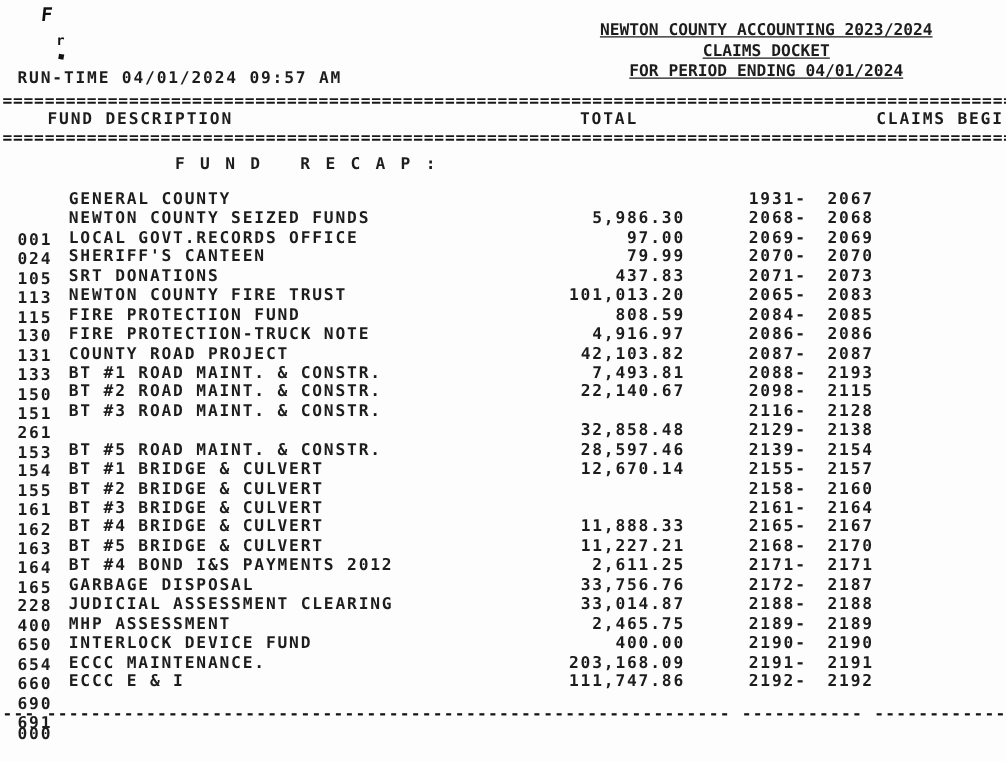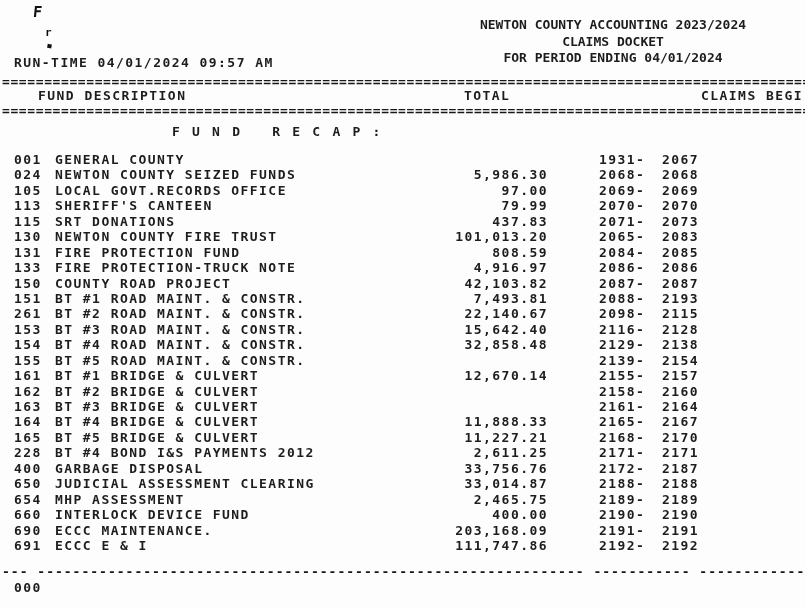--- a/index.html
+++ b/index.html
@@ -6,24 +6,24 @@
   body{
     width:805px;height:609px;background:#fdfdfd;overflow:hidden;position:relative;
     font-family:"DejaVu Sans Mono","Liberation Mono",monospace;
     font-weight:bold;color:#1d1d1d;font-size:13px;
   }
   .page{position:absolute;inset:0;}
   .txt{position:absolute;white-space:pre;letter-spacing:1.45px;}
   .sep{position:absolute;left:2px;right:0;overflow:hidden;white-space:pre;
        letter-spacing:0.6px;font-size:13px;color:#161616;}
   .hdr-right{position:absolute;left:448px;top:17px;width:330px;text-align:center;}
-  .hdr-right div{height:16.5px;}
+  .hdr-right div{height:16.5px;text-decoration:underline;}
   .row{position:relative;height:15.45px;}
   .row span{position:absolute;top:0;white-space:pre;letter-spacing:1.45px;}
-  .c-code{left:14px;}
+  .c-code{left:14px;margin-top:33px;}
   .c-desc{left:55px;}
   .c-total{left:370px;width:178px;text-align:right;}
   .c-cb{left:599px;}
   .c-ce{left:662px;}
   .rows{position:absolute;top:152px;left:0;right:0;}
   .artifact{position:absolute;color:#111;}
   #a1{left:33px;top:3px;font-size:15px;transform:skewX(-6deg);}
   #a2{left:45px;top:26px;font-size:11px;}
   #a3{left:46px;top:40px;font-size:10px;transform:rotate(-35deg);}
 </style>
@@ -47,21 +47,21 @@
   <div class="sep" style="top:74px;">=========================================================================================================</div>
 
   <div>
     <div class="txt" style="left:38px;top:88px;">FUND DESCRIPTION</div>
     <div class="txt" style="left:464px;top:88px;">TOTAL</div>
     <div class="txt" style="left:701px;top:88px;">CLAIMS BEGI</div>
   </div>
 
   <div class="sep" style="top:103px;">=========================================================================================================</div>
 
-  <div class="txt" style="left:140px;top:124px;letter-spacing:2.2px;margin-left:32px;">F U N D   R E C A P :</div>
+  <div class="txt" style="left:140px;top:124px;letter-spacing:2.2px;">F U N D   R E C A P :</div>
 
   <div class="rows">
 
   <div class="row">
         <span class="c-code">001</span>
         <span class="c-desc">GENERAL COUNTY</span>
         <span class="c-cb">1931-</span>
         <span class="c-ce">2067</span>
       </div>
       <div class="row">
@@ -130,34 +130,33 @@
       <div class="row">
         <span class="c-code">261</span>
         <span class="c-desc">BT #2 ROAD MAINT. &amp; CONSTR.</span>
         <span class="c-total">22,140.67</span>
         <span class="c-cb">2098-</span>
         <span class="c-ce">2115</span>
       </div>
       <div class="row">
         <span class="c-code">153</span>
         <span class="c-desc">BT #3 ROAD MAINT. &amp; CONSTR.</span>
-        <span class="c-total">15,642.40</span>
         <span class="c-cb">2116-</span>
         <span class="c-ce">2128</span>
       </div>
       <div class="row">
         <span class="c-code">154</span>
-        <span class="c-desc">BT #4 ROAD MAINT. &amp; CONSTR.</span>
         <span class="c-total">32,858.48</span>
         <span class="c-cb">2129-</span>
         <span class="c-ce">2138</span>
       </div>
       <div class="row">
         <span class="c-code">155</span>
         <span class="c-desc">BT #5 ROAD MAINT. &amp; CONSTR.</span>
+        <span class="c-total">28,597.46</span>
         <span class="c-cb">2139-</span>
         <span class="c-ce">2154</span>
       </div>
       <div class="row">
         <span class="c-code">161</span>
         <span class="c-desc">BT #1 BRIDGE &amp; CULVERT</span>
         <span class="c-total">12,670.14</span>
         <span class="c-cb">2155-</span>
         <span class="c-ce">2157</span>
       </div>

